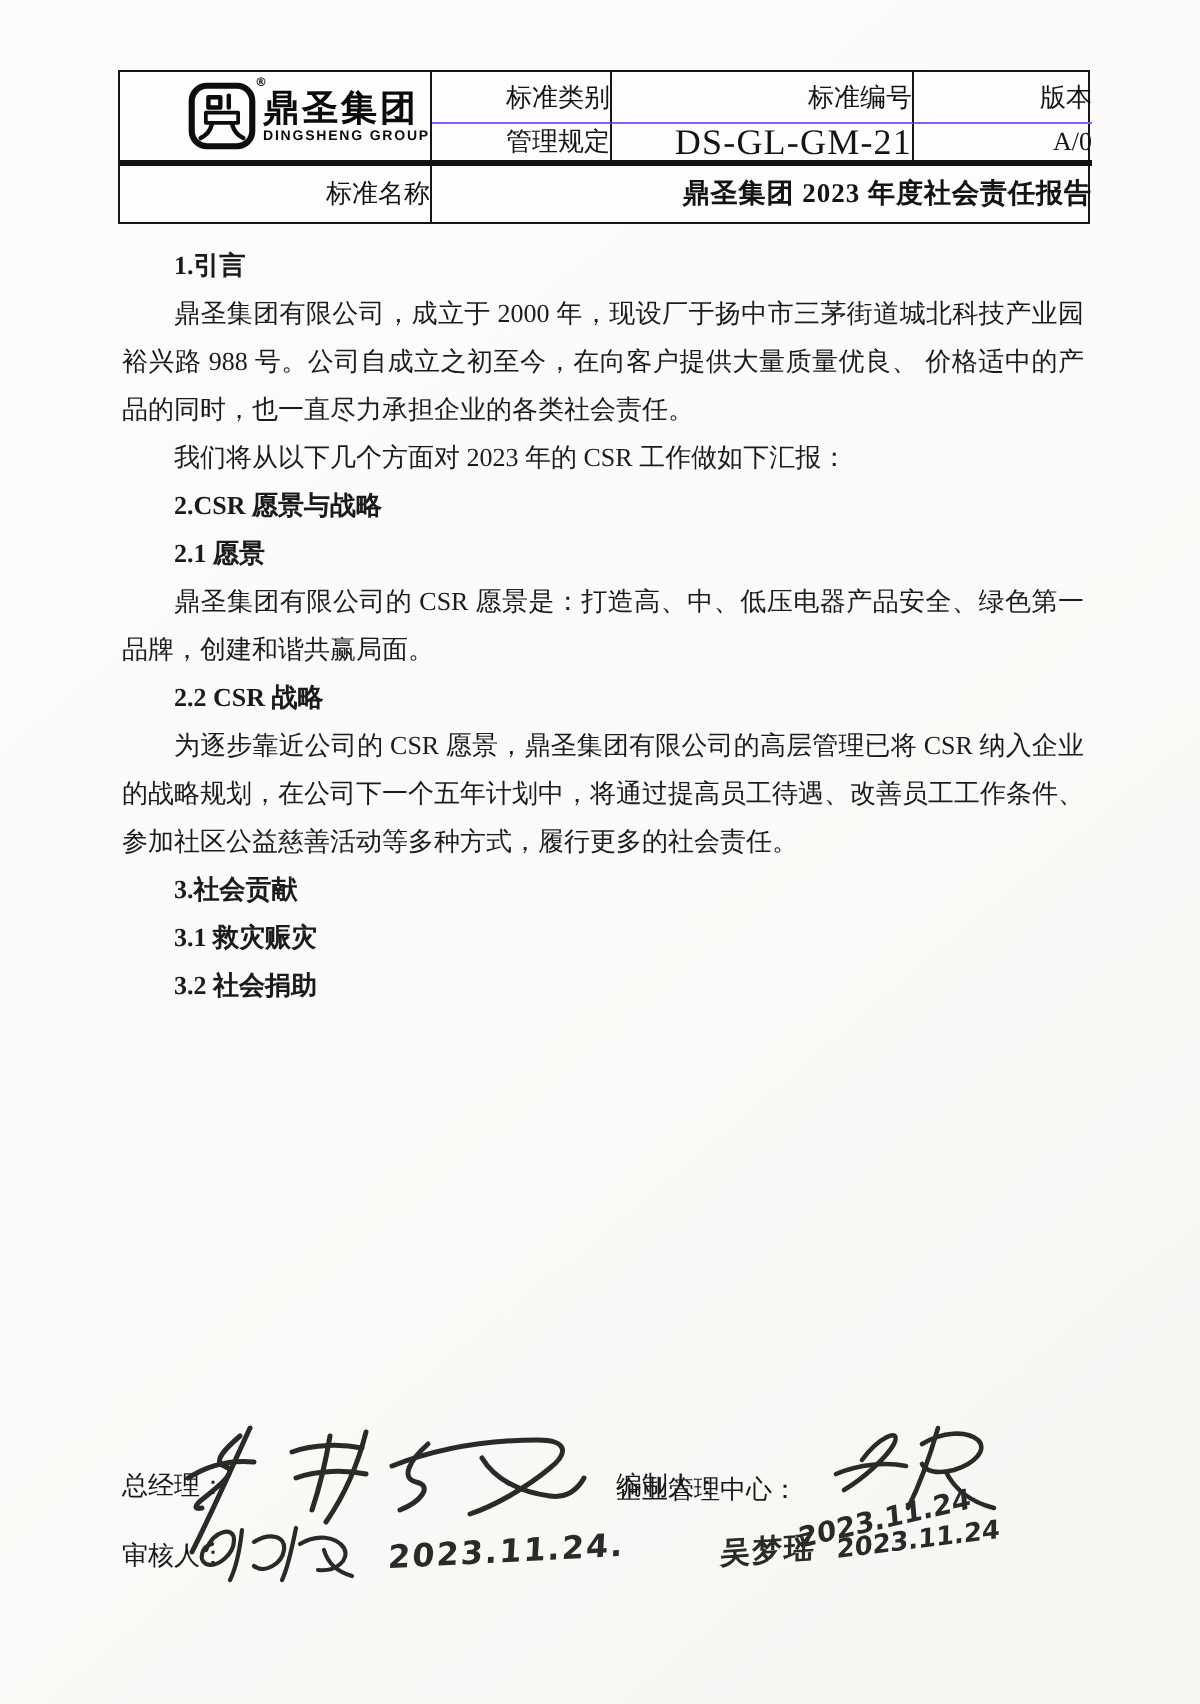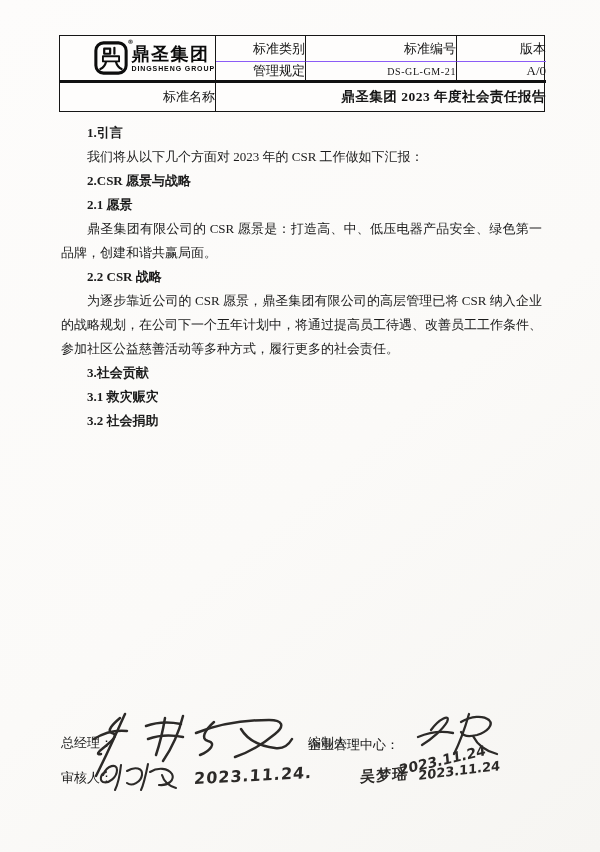--- a/index.html
+++ b/index.html
@@ -18,21 +18,21 @@
     grid-template-rows:26px 21px 28px;
     border:1.6px solid #161616;
     background:#fefdfc;
   }
   .cell { display:flex; align-items:center; justify-content:flex-end; font-size:13px; color:#141414; }
   .b-r { border-right:1px solid #161616; }
   .b-b { border-bottom:1px solid #8b5cf6; }
   .b-b-thick { border-bottom:3px solid #111111; }
   .logo-cell { grid-row:1/3; grid-column:1; gap:4px; }
   .title-cell { grid-column:2/5; font-weight:bold; font-size:13.5px; letter-spacing:0.5px; }
-  .std-num { font-size:10px; letter-spacing:0.6px; }
+  .std-num { font-size:18px; letter-spacing:0.6px; }
 
   .logo-wrap { display:flex; align-items:center; gap:3px; }
   .logo-mark { position:relative; width:34px; height:34px; flex:0 0 auto; }
   .logo-reg { position:absolute; top:-3px; right:-5px; font-size:6px; font-weight:bold; color:#111; font-family:"DejaVu Sans",sans-serif; }
   .logo-txt { display:flex; flex-direction:column; line-height:1; }
   .logo-cn { font-family:"Liberation Sans",sans-serif; font-weight:900; font-size:18px; letter-spacing:1.5px; color:#0b0b0b; }
   .logo-en { font-family:"Liberation Sans",sans-serif; font-weight:bold; font-size:7px; letter-spacing:0.9px; color:#0b0b0b; margin-top:2px; }
 
   
   .doc-body {
@@ -89,20 +89,21 @@
     <div class="cell b-b">版本</div>
     <div class="cell b-r b-b-thick">管理规定</div>
     <div class="cell b-r b-b-thick std-num">DS-GL-GM-21</div>
     <div class="cell b-b-thick">A/0</div>
     <div class="cell b-r">标准名称</div>
     <div class="cell title-cell">鼎圣集团 2023 年度社会责任报告</div>
   </div>
 
   <div class="doc-body">
     <p class="head">1.引言</p>
+    <p>鼎圣集团有限公司，成立于 2000 年，现设厂于扬中市三茅街道城北科技产业园裕兴路 988 号。公司自成立之初至今，在向客户提供大量质量优良、 价格适中的产品的同时，也一直尽力承担企业的各类社会责任。</p>
     <p>我们将从以下几个方面对 2023 年的 CSR 工作做如下汇报：</p>
     <p class="head">2.CSR 愿景与战略</p>
     <p class="head">2.1 愿景</p>
     <p>鼎圣集团有限公司的 CSR 愿景是：打造高、中、低压电器产品安全、绿色第一品牌，创建和谐共赢局面。</p>
     <p class="head">2.2 CSR 战略</p>
     <p>为逐步靠近公司的 CSR 愿景，鼎圣集团有限公司的高层管理已将 CSR 纳入企业的战略规划，在公司下一个五年计划中，将通过提高员工待遇、改善员工工作条件、参加社区公益慈善活动等多种方式，履行更多的社会责任。</p>
     <p class="head">3.社会贡献</p>
     <p class="head">3.1 救灾赈灾</p>
     <p class="head">3.2 社会捐助</p>
   </div>

